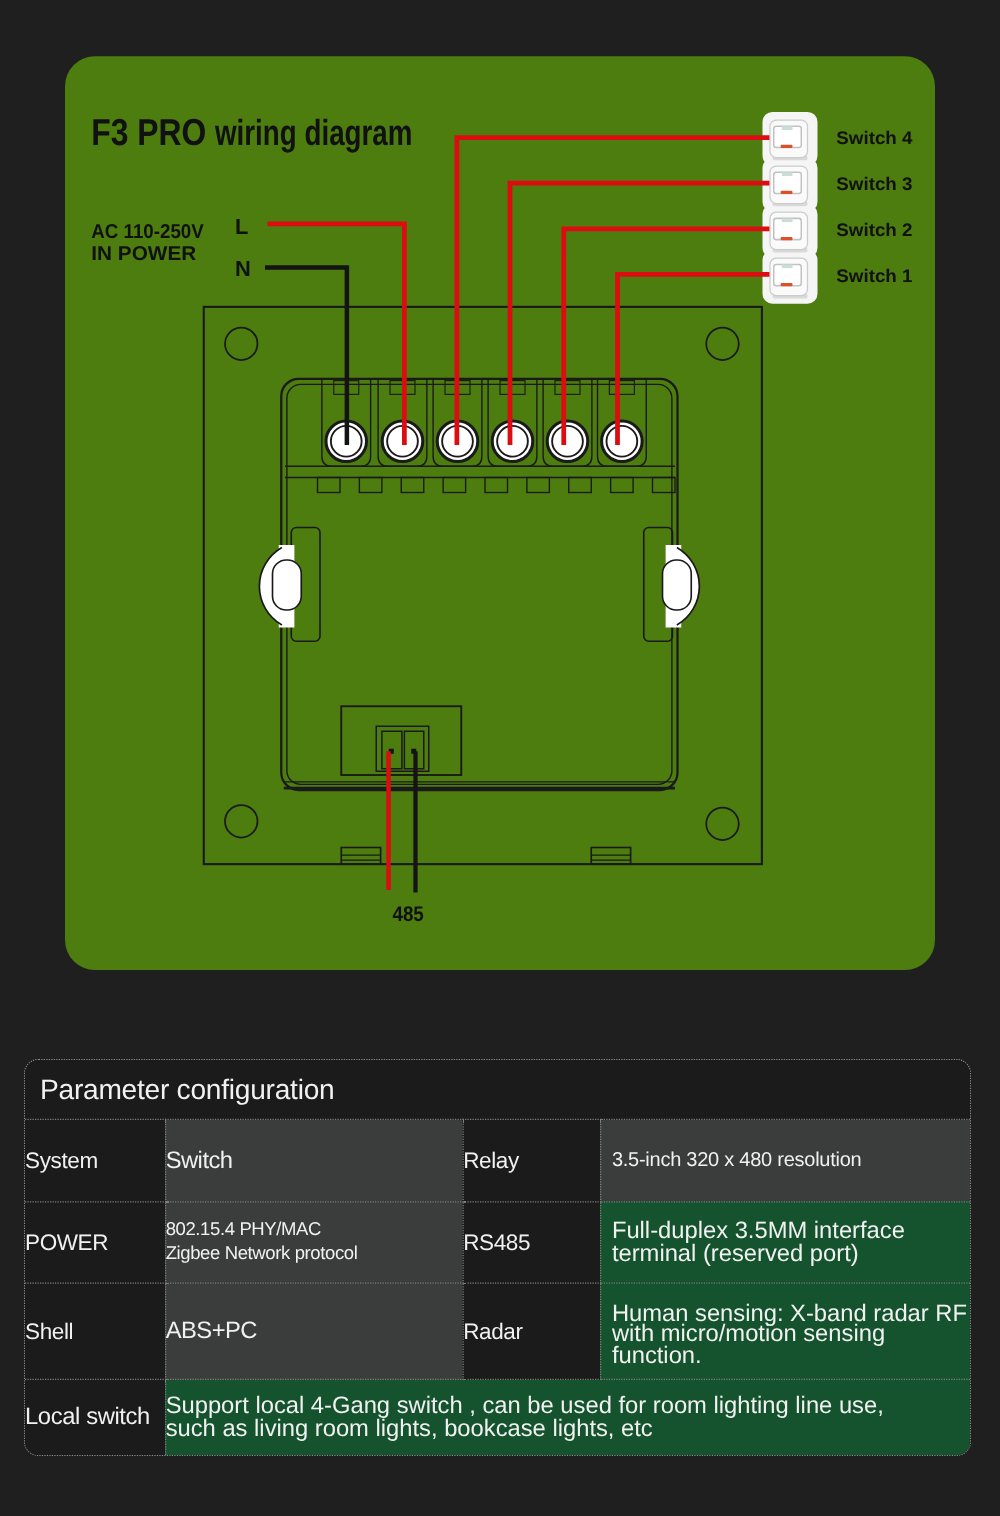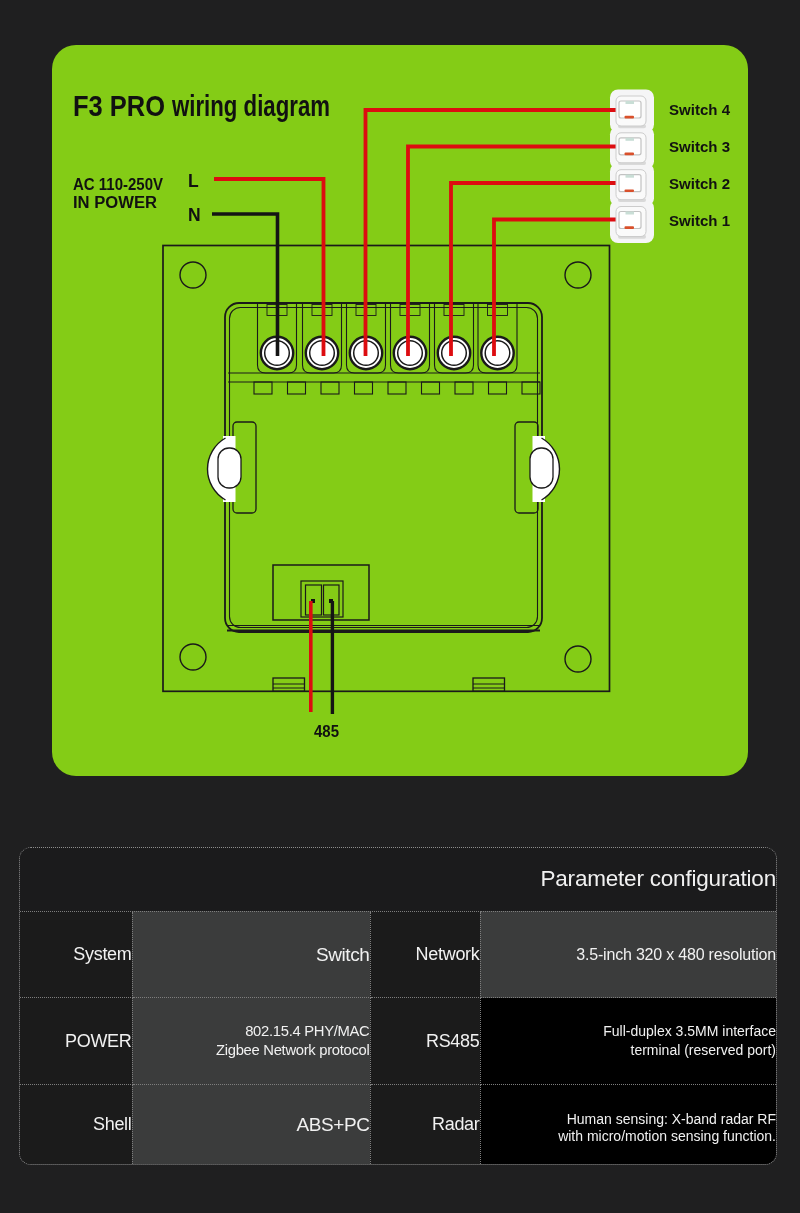--- a/index.html
+++ b/index.html
@@ -1,26 +1,26 @@
 <!DOCTYPE html>
 <html><head>
 <meta charset="utf-8">
 <style>
 html,body{margin:0;padding:0}
 body{width:800px;height:1213px;background:#1f1f20;font-family:"Liberation Sans",sans-serif;position:relative;overflow:hidden}
-.card{position:absolute;left:52px;top:45px;width:696px;height:731px;background:#84cc16;border-radius:24px}
+.card{position:absolute;left:52px;top:45px;width:696px;height:731px;background:#4d7c0f;border-radius:24px}
 .twrap{position:absolute;left:19px;top:847px;width:758px;height:318px;border:1px dotted #8d8d8d;border-radius:12px;overflow:hidden;box-sizing:border-box}
 table{border-collapse:collapse;border-style:hidden;width:100%;height:100%;table-layout:fixed;color:#f1f1f1}
-td{border:1px dotted #7e7e7e;text-align:right;vertical-align:middle;padding:0;font-family:"Liberation Sans",sans-serif}
+td{border:1px dotted #7e7e7e;text-align:left;vertical-align:middle;padding:0;font-family:"Liberation Sans",sans-serif}
 .hd td{background:#1b1b1c;font-size:22.5px;letter-spacing:-0.2px;padding-left:12px}
 .hf td{background:#1b1b1c;font-size:21.4px;letter-spacing:-0.2px;padding-right:17px}
 .lb{background:#1b1b1b;font-size:18px;letter-spacing:-0.3px}
 .vl{background:#3b3c3c;font-size:19px;letter-spacing:-0.4px}
 .vs{background:#3b3c3c;font-size:14.8px;line-height:19px;letter-spacing:-0.3px}
-.v4{background:#000000;font-size:14px;line-height:19px;letter-spacing:0}
+.v4{background:#14532d;font-size:19px;line-height:19px;letter-spacing:0}
 .lh{line-height:19px}
 </style>
 </head>
 <body>
 <div class="card">
 <svg width="696" height="731" viewBox="0 0 696 731" style="position:absolute;left:0;top:0">
 <g font-family="Liberation Sans, sans-serif" fill="#111">
 <text x="21" y="71" font-size="30" font-weight="bold" textLength="92" lengthAdjust="spacingAndGlyphs">F3 PRO</text>
 <text x="120" y="71" font-size="29" font-weight="bold" textLength="158" lengthAdjust="spacingAndGlyphs">wiring diagram</text>
 <text x="21" y="145" font-size="16" font-weight="bold" textLength="90" lengthAdjust="spacingAndGlyphs">AC 110-250V</text>
@@ -168,30 +168,34 @@
         <col style="width:110px">
         <col>
       </colgroup>
 <tbody>
         <tr class="hd" style="height:35px">
           <td colspan="4">Parameter configuration</td>
         </tr>
 <tr style="height:48px">
           <td class="lb">System</td>
           <td class="vl">Switch</td>
-          <td class="lb">Network</td>
+          <td class="lb">Relay</td>
           <td class="vl" style="font-size:16px;letter-spacing:-0.2px;padding-left:9px">3.5-inch 320 x 480 resolution</td>
         </tr>
 <tr style="height:48px">
           <td class="lb">POWER</td>
           <td class="vs">802.15.4 PHY/MAC<br>Zigbee Network protocol</td>
           <td class="lb">RS485</td>
           <td class="v4" style="padding-left:9px">Full-duplex 3.5MM interface<br>terminal (reserved port)</td>
         </tr>
 <tr style="height:44px">
           <td class="lb">Shell</td>
           <td class="vl">ABS+PC</td>
           <td class="lb">Radar</td>
           <td class="v4" style="line-height:16.5px;padding-left:9px;padding-top:6px">Human sensing: X-band radar RF<br>with micro/motion sensing function.</td>
         </tr>
+<tr style="height:44px">
+          <td class="lb" style="font-size:19px">Local switch</td>
+          <td class="v4" colspan="3">Support local 4-Gang switch , can be used for room lighting line use,<br>such as living room lights, bookcase lights, etc</td>
+        </tr>
 </tbody>
     </table>
 </div>
 
 </body></html>

